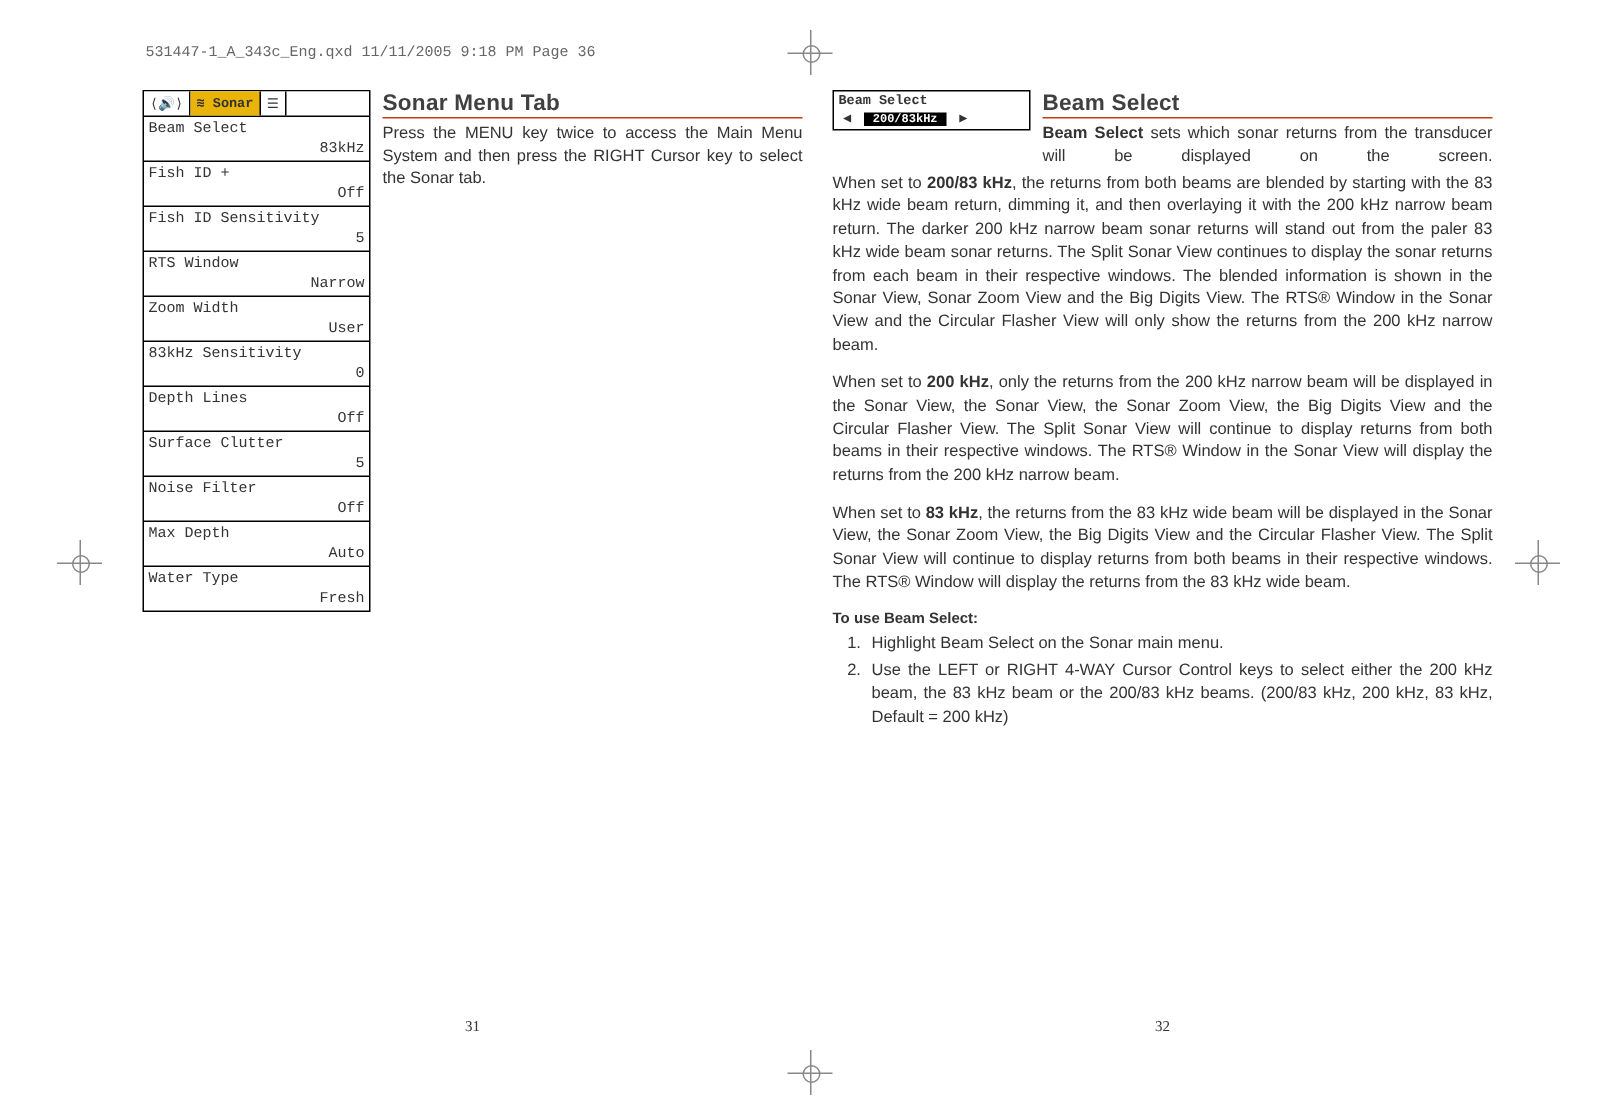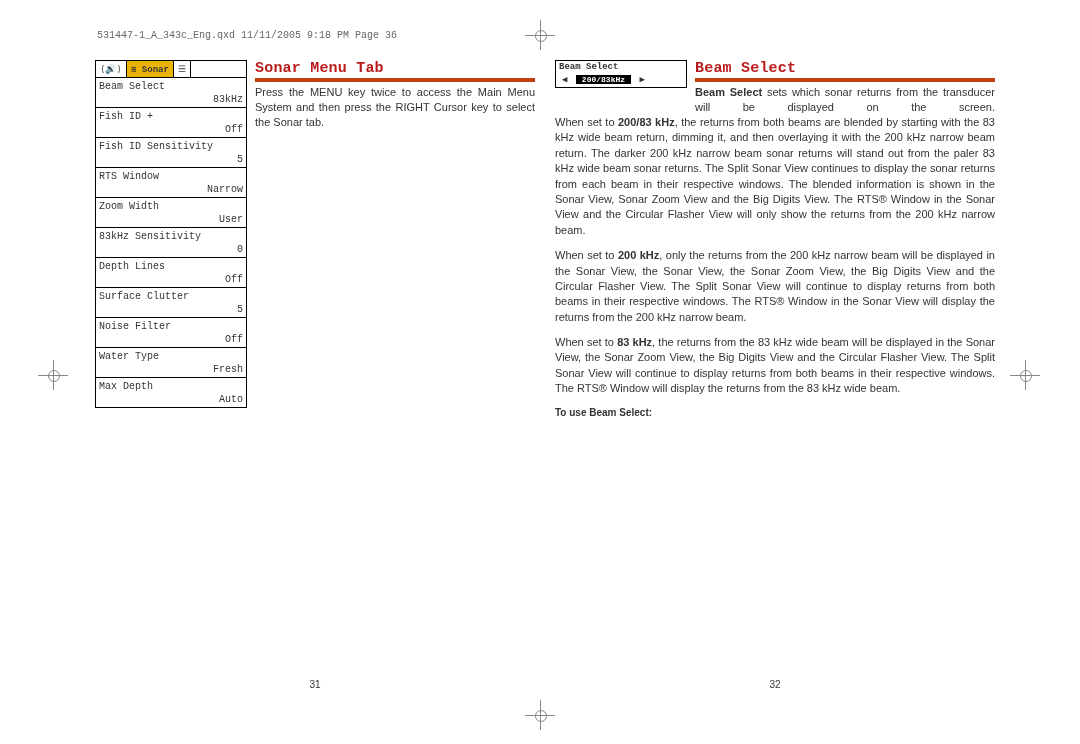--- a/index.html
+++ b/index.html
@@ -79,26 +79,25 @@
     font-size: 9px;
     margin-top: 4px;
     color: #333;
     width: 150px;
   }
 
   
   .heading {
     font-weight: bold;
     font-size: 15px;
-    color: #b91c1c;
-    border-bottom: 4px solid #c2410c;
+    color: #404040;
+    border-bottom: 1px solid #c2410c;
     padding-bottom: 1px;
     margin-bottom: 3px;
     letter-spacing: 0.2px;
-    font-family: Liberation Mono, monospace;
   }
   .left-heading-block {
     position: absolute;
     top: 0;
     left: 160px;
     width: 280px;
   }
   .body-text {
     font-size: 11px;
     line-height: 1.35;
@@ -113,20 +112,21 @@
     margin-top: 8px;
     line-height: 1.3;
   }
   .page-num {
     position: absolute;
     bottom: 0;
     width: 100%;
     text-align: center;
     font-size: 10px;
     color: #333;
+    font-family: Liberation Serif, serif;
   }
 
   
   .beam-box {
     position: absolute;
     top: 0;
     left: 0;
     width: 130px;
     border: 1.5px solid #000;
     font-family: "Courier New", monospace;
@@ -262,26 +262,26 @@
         </div>
       <div class="sonar-row">
           <span class="sonar-label">Surface Clutter</span>
           <span class="sonar-val">5</span>
         </div>
       <div class="sonar-row">
           <span class="sonar-label">Noise Filter</span>
           <span class="sonar-val">Off</span>
         </div>
       <div class="sonar-row">
+          <span class="sonar-label">Max Depth</span>
+          <span class="sonar-val">Auto</span>
+        </div>
+      <div class="sonar-row">
           <span class="sonar-label">Water Type</span>
           <span class="sonar-val">Fresh</span>
-        </div>
-      <div class="sonar-row">
-          <span class="sonar-label">Max Depth</span>
-          <span class="sonar-val">Auto</span>
         </div>
     </div>
     <div class="sonar-caption">Sonar Menu</div>
 
     <div class="left-heading-block">
       <div class="heading">Sonar Menu Tab</div>
       <div class="body-text">Press the MENU key twice to access the Main Menu System and then press the RIGHT Cursor key to select the Sonar tab.</div>
     </div>
 
     <div class="page-num">31</div>
@@ -309,18 +309,22 @@
       <div class="para">
         <span>When set to </span><b>200/83 kHz</b><span>, the returns from both beams are blended by starting with the 83 kHz wide beam return, dimming it, and then overlaying it with the 200 kHz narrow beam return.  The darker 200 kHz narrow beam sonar returns will stand out from the paler 83 kHz wide beam sonar returns. The Split Sonar View continues to display the sonar returns from each beam in their respective windows.  The blended information is shown in the Sonar View, Sonar Zoom View and the Big Digits View. The RTS® Window in the Sonar View and the Circular Flasher View will only show the returns from the 200 kHz narrow beam.</span>
       </div>
       <div class="para">
         <span>When set to </span><b>200 kHz</b><span>, only the returns from the 200 kHz narrow beam will be displayed in the Sonar View, the Sonar View, the Sonar Zoom View, the Big Digits View and the Circular Flasher View.  The Split Sonar View will continue to display returns from both beams in their respective windows.  The RTS® Window in the Sonar View will display the returns from the 200 kHz narrow beam.</span>
       </div>
       <div class="para">
         <span>When set to </span><b>83 kHz</b><span>, the returns from the 83 kHz wide beam will be displayed in the Sonar View, the Sonar Zoom View, the Big Digits View and the Circular Flasher View.  The Split Sonar View will continue to display returns from both beams in their respective windows.  The RTS® Window will display the returns from the 83 kHz wide beam.</span>
       </div>
       <div class="sub-head">To use Beam Select:</div>
+      <ol class="steps">
+        <li>Highlight Beam Select on the Sonar main menu.</li>
+        <li>Use the LEFT or RIGHT 4-WAY Cursor Control keys to select either the 200 kHz beam, the 83 kHz beam or the 200/83 kHz beams. (200/83 kHz, 200 kHz, 83 kHz, Default = 200 kHz)</li>
+      </ol>
     </div>
 
     <div class="page-num">32</div>
   </div>
 
 </div>
 
 </body></html>

